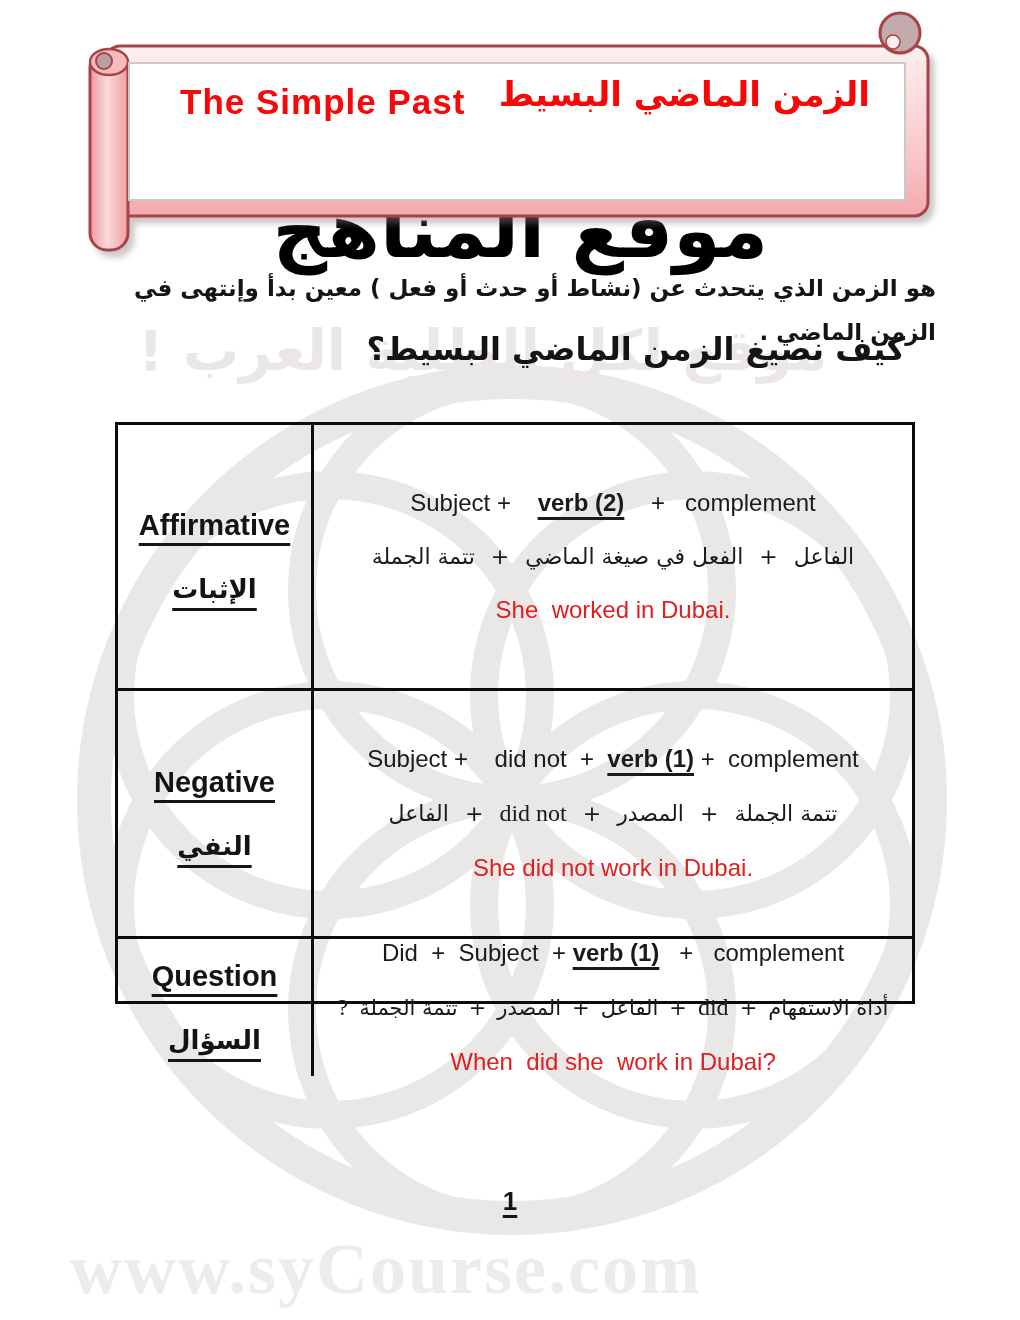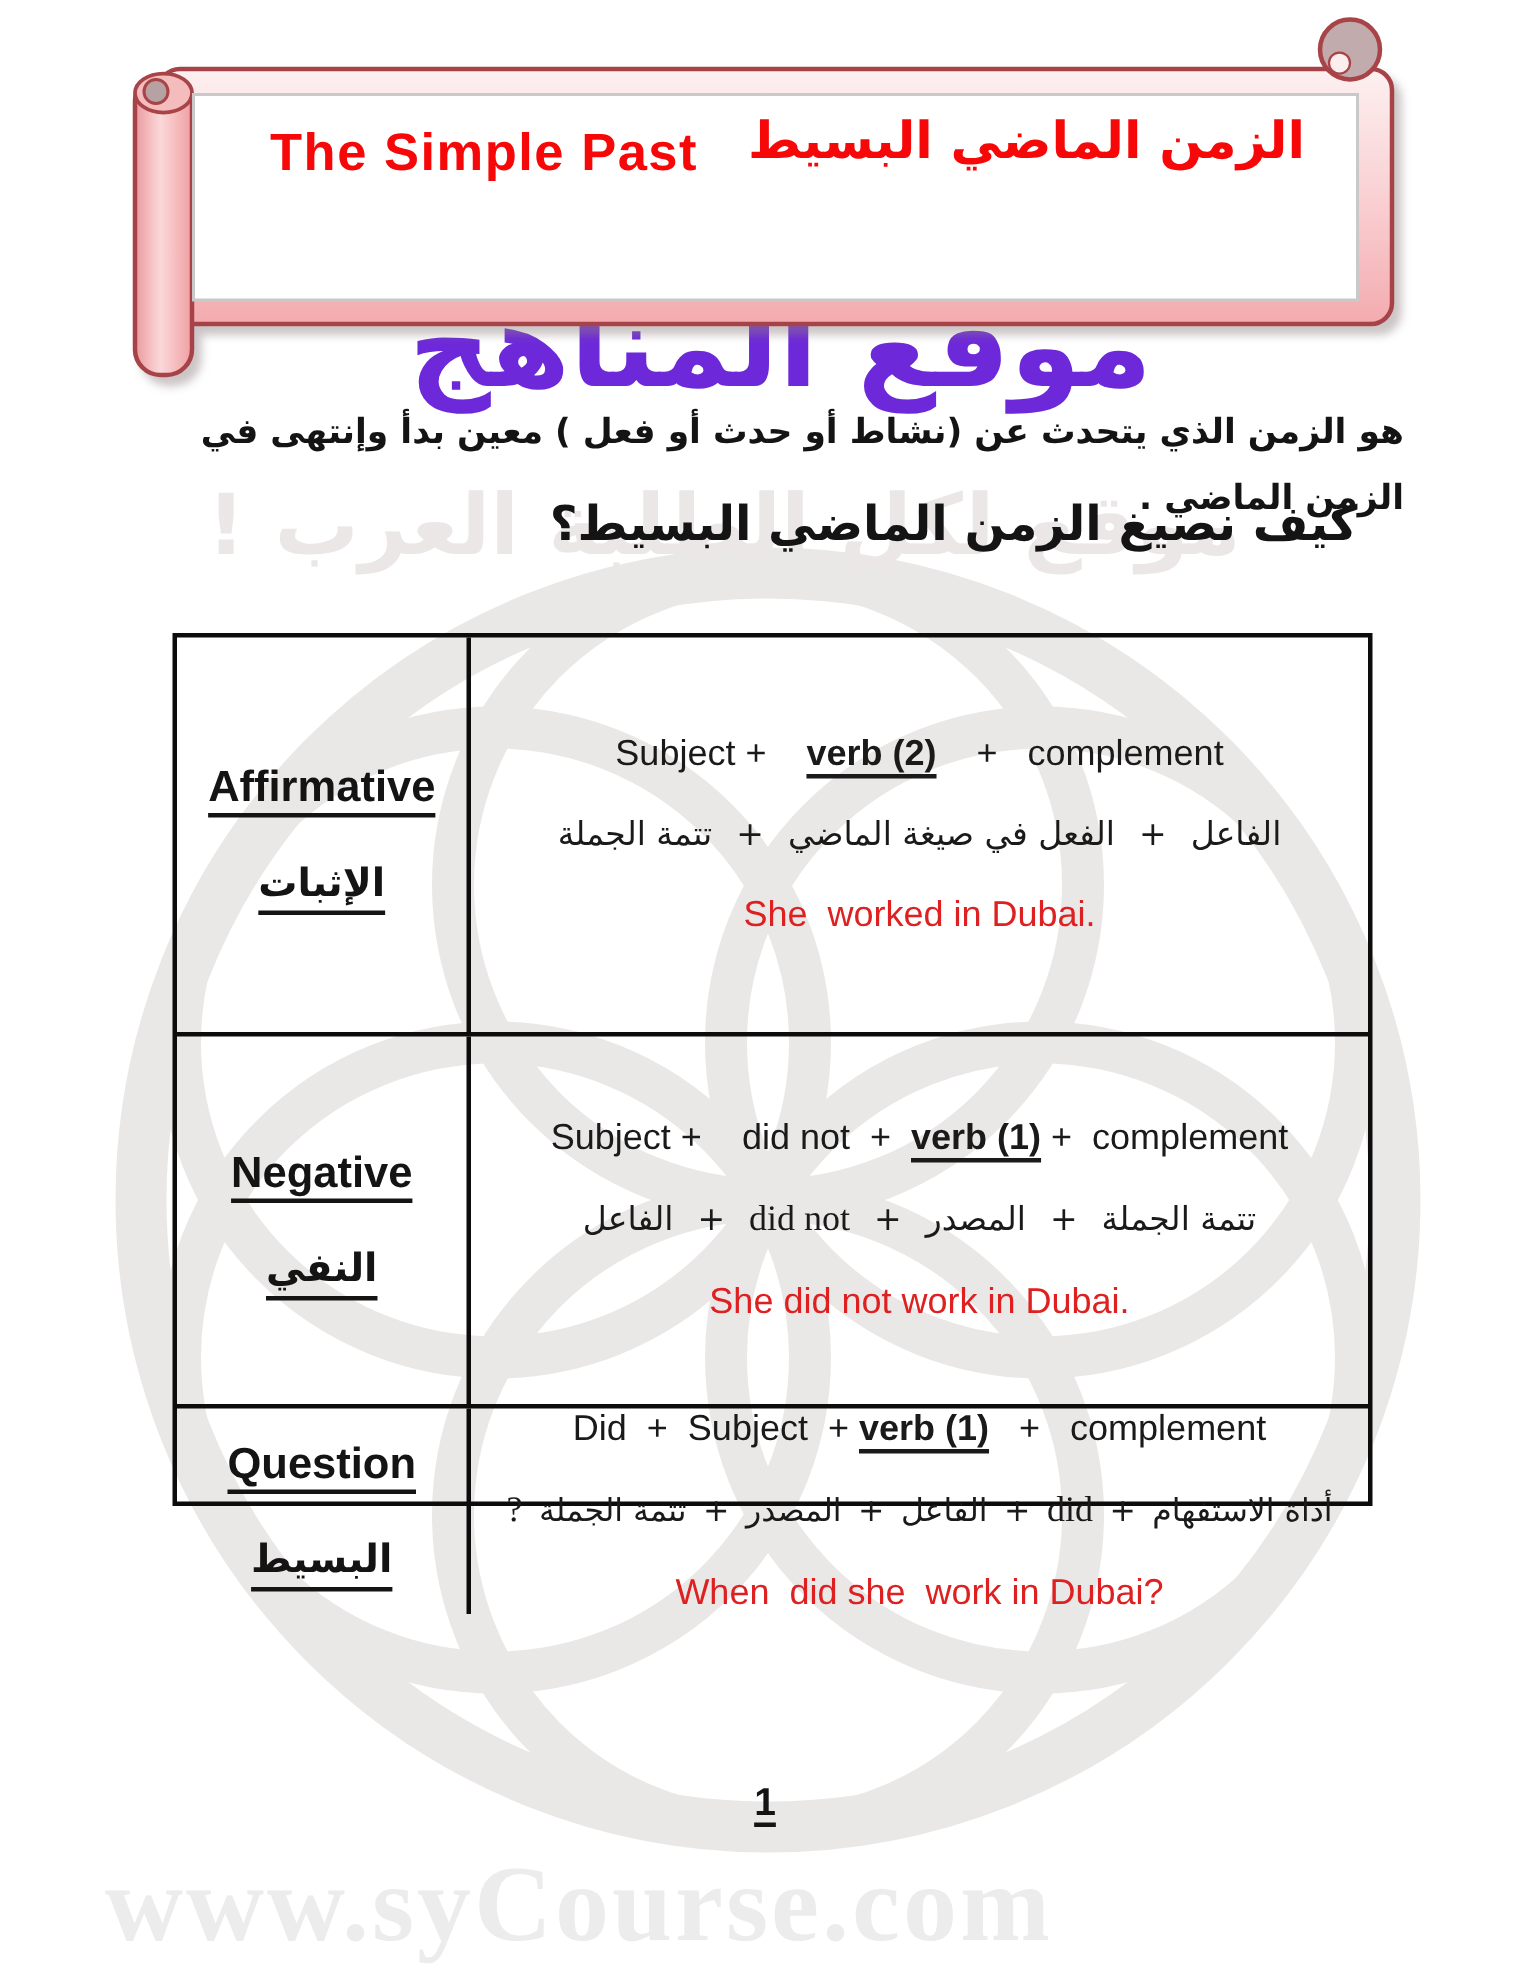--- a/index.html
+++ b/index.html
@@ -1,21 +1,21 @@
 <!DOCTYPE html>
 <html><head>
 <meta charset="utf-8">
 <style>
   html,body{margin:0;padding:0;background:#ffffff;}
   #page{
     position:relative;width:1020px;height:1320px;background:#ffffff;overflow:hidden;
     font-family:"Liberation Sans","DejaVu Sans",sans-serif;color:#141414;
   }
   
-  .wm{position:absolute;z-index:0;color:#6d28d9;font-weight:bold;white-space:nowrap;user-select:none;}
+  .wm{position:absolute;z-index:0;color:#000000;font-weight:bold;white-space:nowrap;user-select:none;}
   #wm-site-top{top:186px;right:252px;font-size:76px;font-family:"DejaVu Sans",sans-serif;}
   #wm-site-mid{top:318px;left:138px;font-size:56px;font-family:"DejaVu Sans",sans-serif;direction:rtl;color:#ebe7e7;}
   #wm-url{top:1228px;left:70px;font-size:72px;letter-spacing:2px;color:#ececec;font-family:Liberation Serif, serif;}
   #wm-flower{position:absolute;left:0;top:0;z-index:0;}
   
   #banner{position:absolute;left:0;top:0;width:1020px;height:270px;z-index:2;}
   #banner svg{position:absolute;left:0;top:0;}
   .banner-title{position:absolute;z-index:3;font-weight:bold;color:#f70808;white-space:nowrap;}
   #banner-title-en{left:180px;top:82px;font-size:35px;letter-spacing:1px;}
   #banner-title-ar{right:150px;top:74px;font-size:34px;direction:rtl;font-family:"DejaVu Sans",sans-serif;}
@@ -148,21 +148,21 @@
           <span>+</span>
           <span dir="rtl">تتمة الجملة</span>
         </div>
         <div class="ex">She did not work in Dubai.</div>
       </div>
     </div>
 
     <div class="trow r3">
       <div class="lcell">
         <span class="lbl-en">Question</span>
-        <span class="lbl-ar">البسيط</span>
+        <span class="lbl-ar">السؤال</span>
       </div>
       <div class="rcell">
         <div class="f-en"><span>Did  +  Subject  + </span><span class="bu">verb (1)</span><span>   +   complement</span></div>
         <div class="f-ar">
           <span class="latin">?</span>
           <span dir="rtl">تتمة الجملة</span>
           <span>+</span>
           <span dir="rtl">المصدر</span>
           <span>+</span>
           <span dir="rtl">الفاعل</span>

